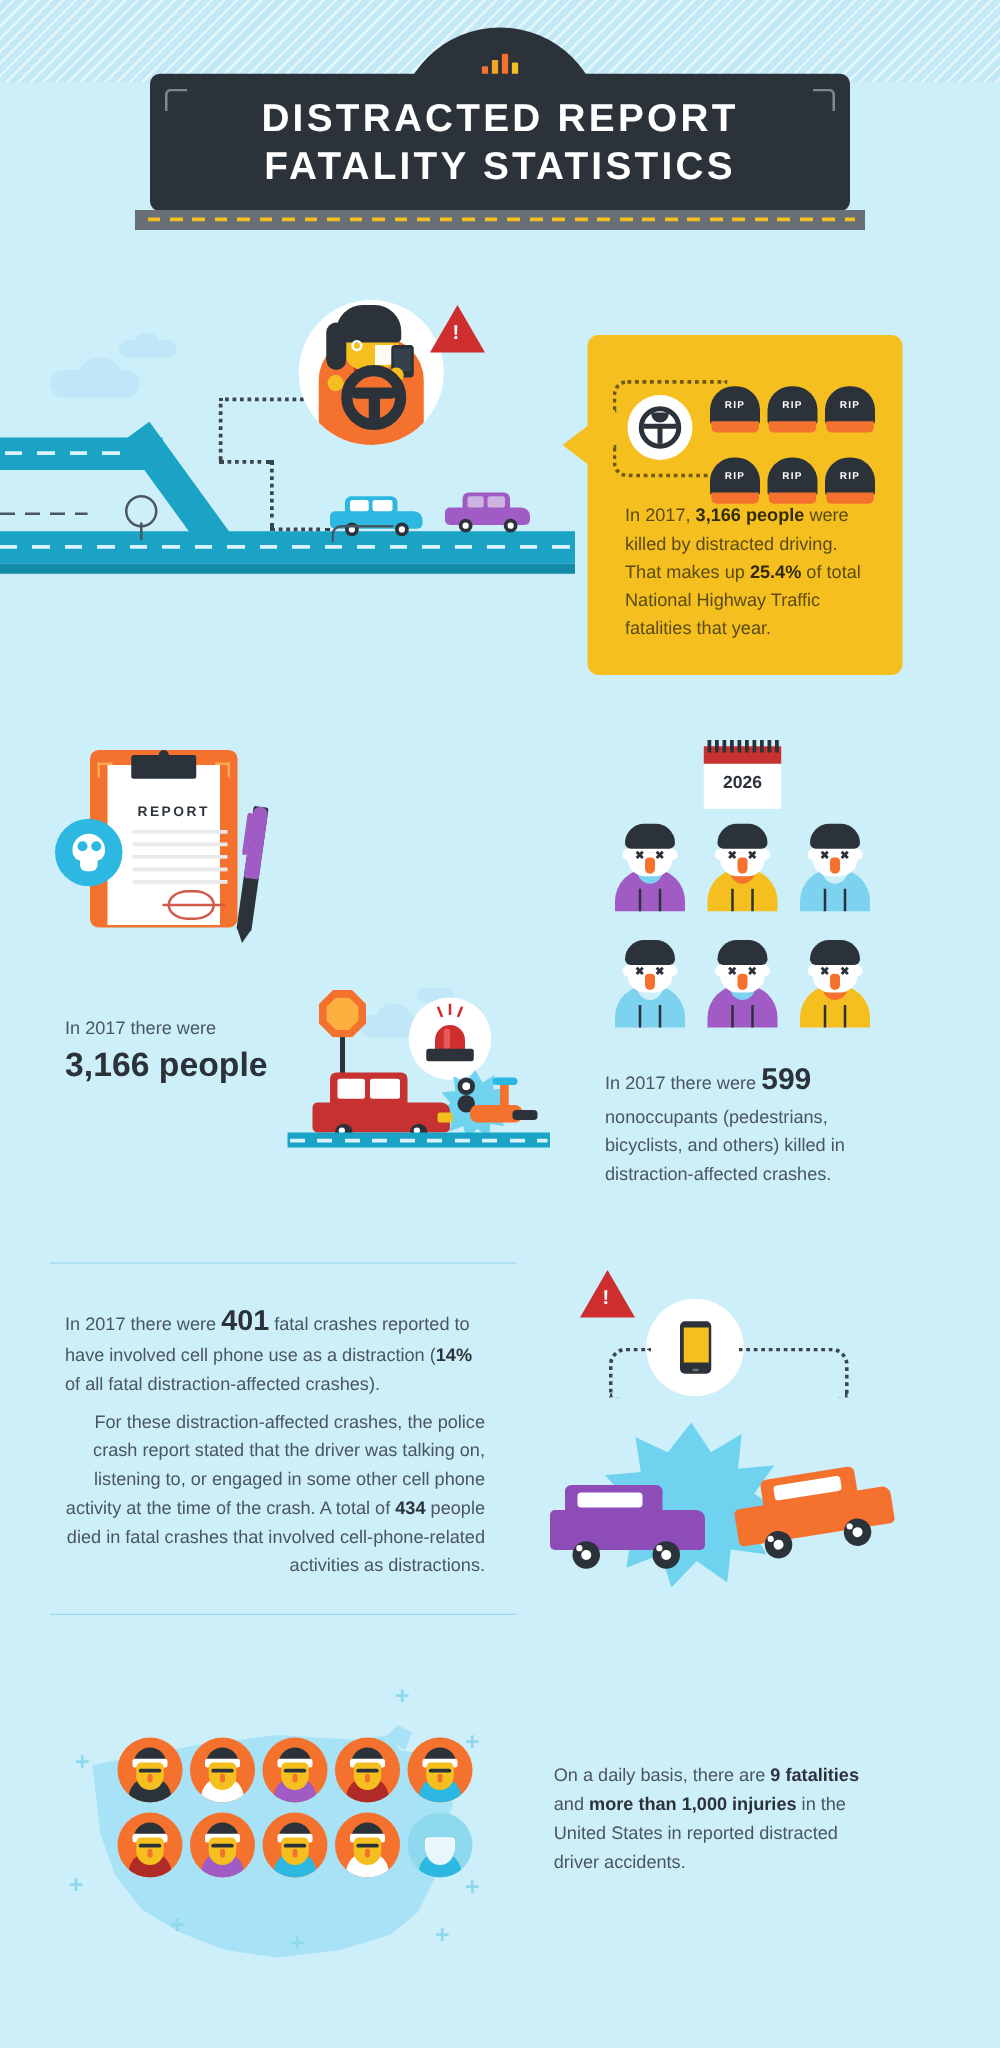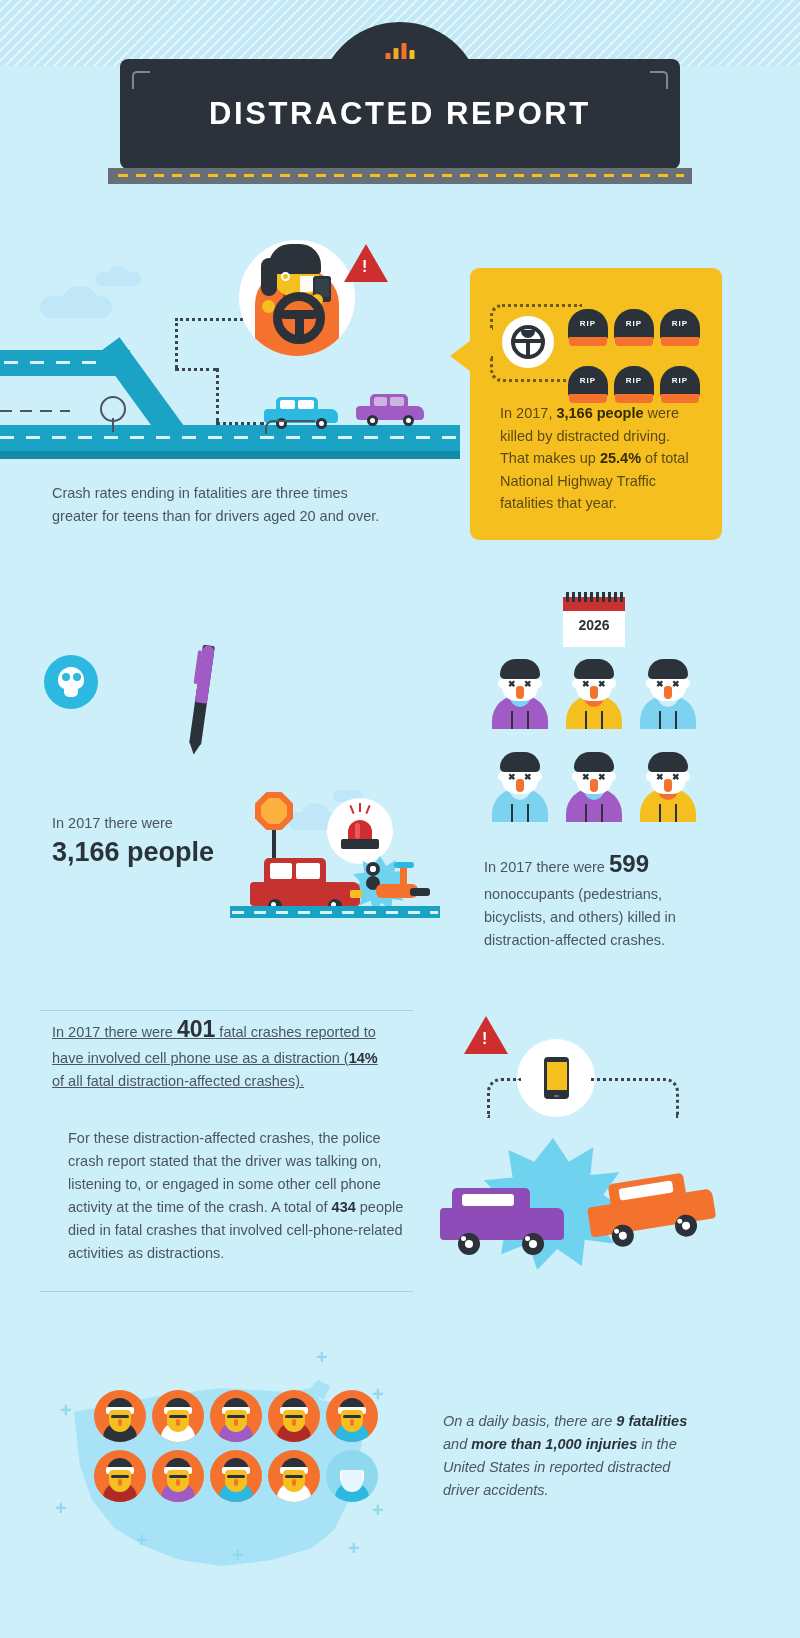--- a/index.html
+++ b/index.html
@@ -285,20 +285,21 @@
       <i></i>
         <i></i>
         <i></i>
         <i></i>
     </div>
   </div>
   <div class="sign">
     <div class="sign-corner sc-tl"></div>
     <div class="sign-corner sc-tr"></div>
     <div class="sign-title">DISTRACTED REPORT</div>
+    <div class="sign-title">FATALITY STATISTICS</div>
   </div>
   <div class="sign-base"></div>
   <div class="sign-dash"></div>
 
   <div class="cloud" style="left:95px; top:272px; width:46px; height:14px;"></div>
   <div class="cloud" style="left:40px; top:296px; width:72px; height:22px;"></div>
   <div class="cloud" style="left:63px; top:286px; width:34px; height:26px; border-radius:50%;"></div>
   <div class="cloud" style="left:108px; top:266px; width:20px; height:16px; border-radius:50%;"></div>
 
   <div class="road-ramp"></div>
@@ -367,21 +368,20 @@
     <div class="cabin" style="left:14px; top:2px; width:38px; height:14px; background:#a05cc4;"></div>
     <div class="win" style="left:18px; top:5px; width:13px; height:9px; background:#cdb3e0;"></div>
     <div class="win" style="left:34px; top:5px; width:14px; height:9px; background:#cdb3e0;"></div>
     <div class="wheel" style="left:11px; top:23px;"></div>
     <div class="wheel" style="left:47px; top:23px;"></div>
   </div>
 
   <div style="position:absolute;left:265px;top:420px;width:50px;height:14px;
        border-left:2px solid #4a565f;border-top:2px solid #4a565f;border-radius:8px 0 0 0;"></div>
 
-  <div class="txt" style="left:52px; top:482px; width:330px;">Crash rates ending in fatalities are three times greater for teens than for drivers aged 20 and over.</div>
 
   <div class="callout">
     <div class="wheel-circ">
       <div style="position:absolute;left:9px;top:9px;width:34px;height:34px;border:4px solid #2b3239;
            border-radius:50%;"></div>
       <div style="position:absolute;left:13px;top:23px;width:26px;height:4px;background:#2b3239;"></div>
       <div style="position:absolute;left:24px;top:25px;width:4px;height:14px;background:#2b3239;"></div>
       <div style="position:absolute;left:19px;top:14px;width:14px;height:8px;background:#2b3239;
            border-radius:0 0 7px 7px;"></div>
     </div>
@@ -424,20 +424,35 @@
     <div class="rip" style="left:190px; top:98px;">
       <div class="stone">
           <span>RIP</span>
         </div>
       <div class="ground"></div>
     </div>
 
     <div class="callout-text"><span>In 2017, </span><b>3,166 people</b><span> were killed by distracted driving. That makes up </span><b>25.4%</b><span> of total National Highway Traffic fatalities that year.</span></div>
   </div>
 
+  <div class="clip">
+    <div class="page">
+      <div class="rep">REPORT</div>
+      <div class="line" style="top:52px;"></div>
+      <div class="line" style="top:62px;"></div>
+      <div class="line" style="top:72px;"></div>
+      <div class="line" style="top:82px;"></div>
+      <div class="line" style="top:92px;"></div>
+      <div class="stamp"></div>
+    </div>
+    <div class="corner cc-l"></div>
+    <div class="corner cc-r"></div>
+    <div class="clamp"></div>
+    <div class="clamp-knob"></div>
+  </div>
   <div class="skull">
     <div class="sk"></div>
       <div class="eye e1"></div>
       <div class="eye e2"></div>
       <div class="jaw"></div>
   </div>
   <div class="pen">
     <div class="cap"></div>
       <div class="clipbar"></div>
       <div class="tip"></div>
@@ -591,23 +606,23 @@
   <div class="crash-road-d"></div>
 
   <div class="txt" style="left:52px; top:812px; width:190px;">
     <div>In 2017 there were</div>
     <div class="big" style="font-size:27px; line-height:1.25; margin:1px 0 1px;">3,166 people</div>
   </div>
 
   <div class="divider" style="left:40px; top:1010px; width:373px;"></div>
   <div class="divider" style="left:40px; top:1291px; width:373px;"></div>
 
-  <div class="txt" style="left:52px; top:1011px; width:336px;text-decoration:underline;"><span>In 2017 there were </span><span class="big" style="font-size:23px;">401</span><span> fatal crashes reported to have involved cell phone use as a distraction (</span><b>14%</b><span> of all fatal distraction-affected crashes).</span></div>
-
-  <div class="txt" style="left:68px; top:1127px; width:336px;"><span>For these distraction-affected crashes, the police crash report stated that the driver was talking on, listening to, or engaged in some other cell phone activity at the time of the crash. A total of </span><b>434</b><span> people died in fatal crashes that involved cell-phone-related activities as distractions.</span></div>
+  <div class="txt" style="left:52px; top:1038px; width:336px;"><span>In 2017 there were </span><span class="big" style="font-size:23px;">401</span><span> fatal crashes reported to have involved cell phone use as a distraction (</span><b>14%</b><span> of all fatal distraction-affected crashes).</span></div>
+
+  <div class="txt" style="left:52px; top:1127px; width:336px;text-align:right;"><span>For these distraction-affected crashes, the police crash report stated that the driver was talking on, listening to, or engaged in some other cell phone activity at the time of the crash. A total of </span><b>434</b><span> people died in fatal crashes that involved cell-phone-related activities as distractions.</span></div>
 
   <div class="warn-tri" style="left:464px; top:1016px;"></div>
   <div class="warn-bang" style="left:482px; top:1030px;">!</div>
 
   <div class="phone-circ">
     <div class="phone">
         <div class="scr"></div>
         <div class="hm"></div>
       </div>
   </div>
@@ -733,15 +748,15 @@
 
   <div class="plus" style="left:60px; top:1400px;">+</div>
   <div class="plus" style="left:316px; top:1347px;">+</div>
   <div class="plus" style="left:372px; top:1384px;">+</div>
   <div class="plus" style="left:55px; top:1498px;">+</div>
   <div class="plus" style="left:136px; top:1530px;">+</div>
   <div class="plus" style="left:232px; top:1545px;">+</div>
   <div class="plus" style="left:348px; top:1538px;">+</div>
   <div class="plus" style="left:372px; top:1500px;">+</div>
 
-  <div class="txt" style="left:443px; top:1410px; width:252px;font-style:italic;"><span>On a daily basis, there are </span><b>9 fatalities</b><span> and </span><b>more than 1,000 injuries</b><span> in the United States in reported distracted driver accidents.</span></div>
+  <div class="txt" style="left:443px; top:1410px; width:252px;"><span>On a daily basis, there are </span><b>9 fatalities</b><span> and </span><b>more than 1,000 injuries</b><span> in the United States in reported distracted driver accidents.</span></div>
 
 </div>
 
 </body></html>

